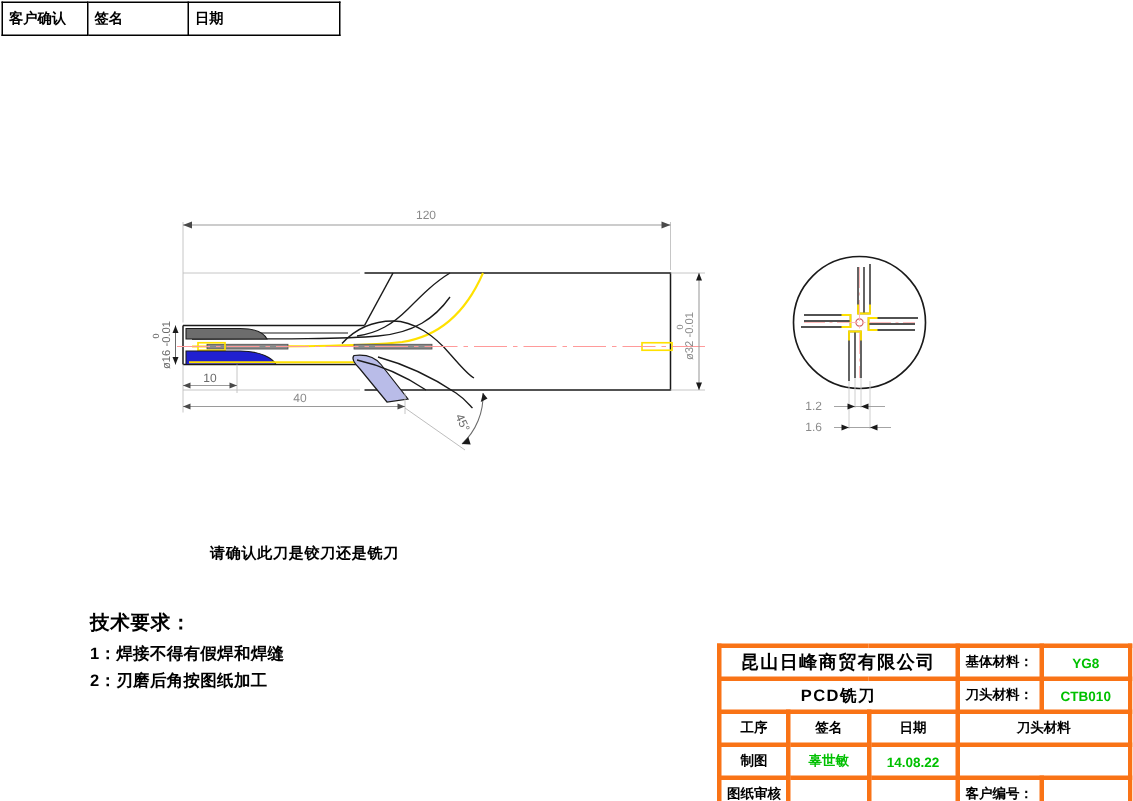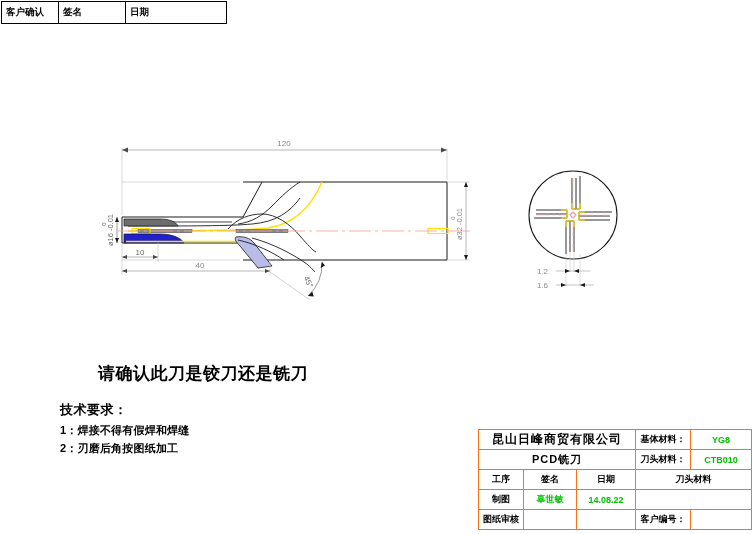--- a/index.html
+++ b/index.html
@@ -28,36 +28,36 @@
   #approval-table td.c1{width:48px;}
   #approval-table td.c2{width:58px;}
   #approval-table td.c3{width:92px;}
 
   
   #drawing{position:absolute;left:0;top:0;width:755px;height:534px;}
 
   
   #notes{position:absolute;left:58px;top:362px;width:340px;color:#000;}
   #confirm-note{
-    font-size:17px;font-weight:bold;
-    text-align:center;width:290px;margin:0 0 16px 0;
+    font-size:10px;font-weight:bold;
+    text-align:center;width:290px;margin:0 0 30px 0;
     letter-spacing:.5px;
   }
   #req-title{font-size:13px;font-weight:bold;margin:0 0 4px 2px;letter-spacing:.5px;}
   .req-line{font-size:11px;font-weight:bold;margin:0 0 3px 2px;letter-spacing:.2px;}
 
   
   #title-block{
     position:absolute;left:478px;top:429px;
     border-collapse:collapse;
     table-layout:fixed;
     font-size:9px;font-weight:bold;color:#000;
   }
   #title-block td{
-    border:1px solid #f97316;
+    border:3px solid #f97316;
     height:17px;
     text-align:center;
     vertical-align:middle;
     white-space:nowrap;
     overflow:hidden;
   }
   .w-op{width:42px;}
   .w-sign{width:50px;}
   .w-date{width:56px;}
   .w-lbl{width:52px;}

